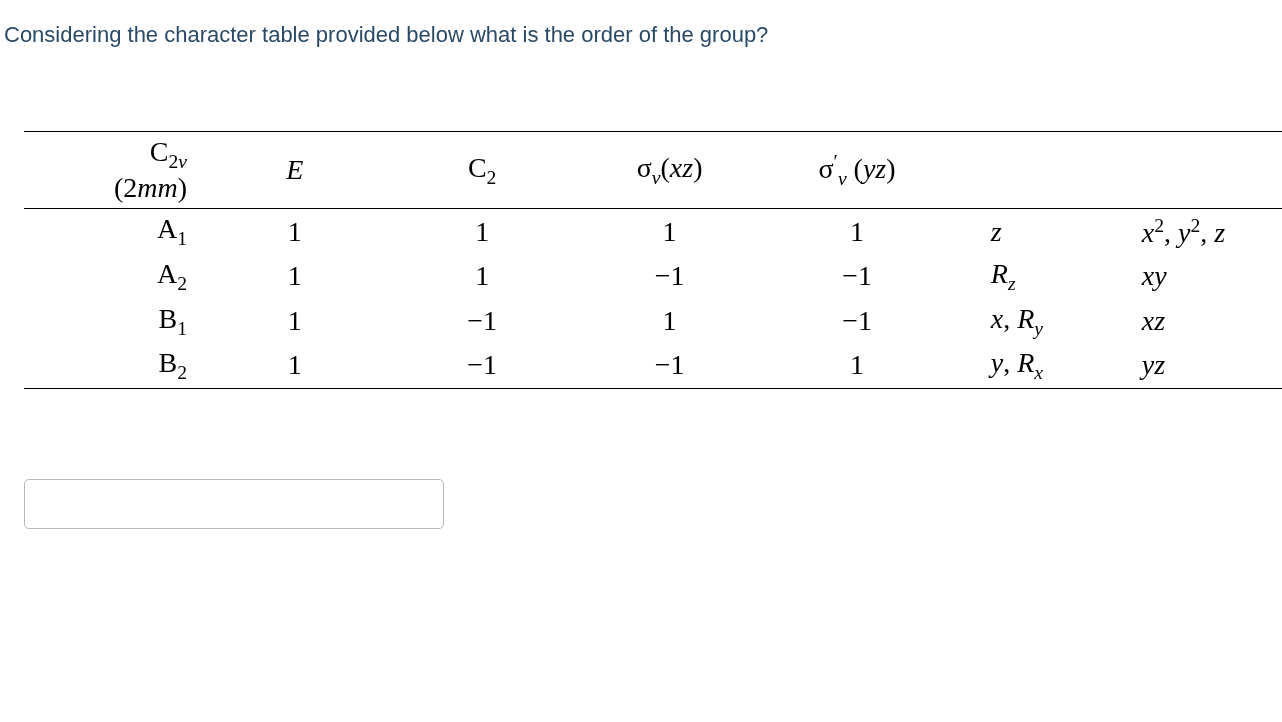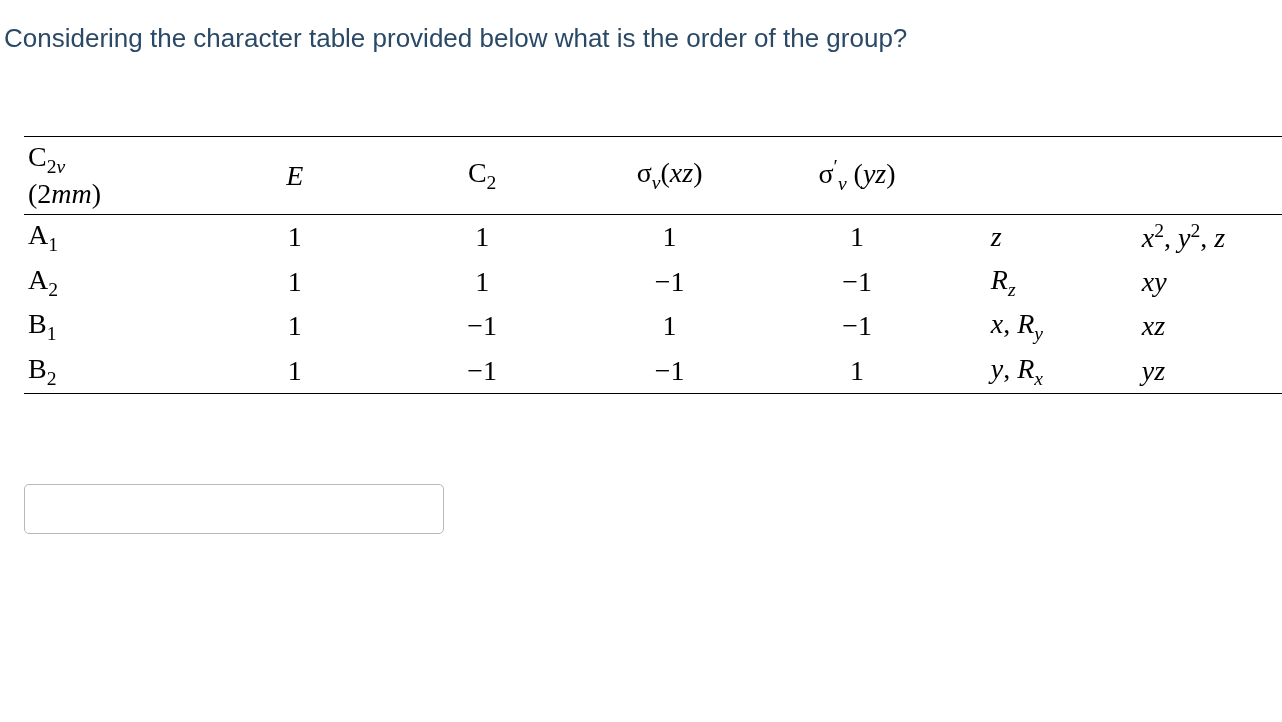--- a/index.html
+++ b/index.html
@@ -8,21 +8,21 @@
       box-sizing: border-box;
     }
     body {
       font-family: Arial, Helvetica, sans-serif;
       font-size: 24px;
       padding: 20px 0 20px 4px;
       color: #2a4966;
       background: #fff;
     }
     .question {
-      font-size: 26px;
+      font-size: 22px;
       color: #2a4966;
       margin-bottom: 80px;
       line-height: 1.4;
     }
     .char-table {
       border-collapse: collapse;
       font-family: 'Times New Roman', Times, serif;
       color: #000;
       font-size: 28px;
       margin-left: 20px;
@@ -34,21 +34,21 @@
       font-weight: normal;
     }
     .char-table thead tr {
       border-top: 1.5px solid #000;
       border-bottom: 1.5px solid #000;
     }
     .char-table tbody tr:last-child {
       border-bottom: 1.5px solid #000;
     }
     .char-table td:first-child, .char-table th:first-child {
-      text-align: left;
+      text-align: right;
       padding-left: 4px;
       width: 170px;
     }
     .col-op {
       width: 180px;
     }
     .col-linear {
       width: 170px;
       text-align: left !important;
       padding-left: 40px !important;

